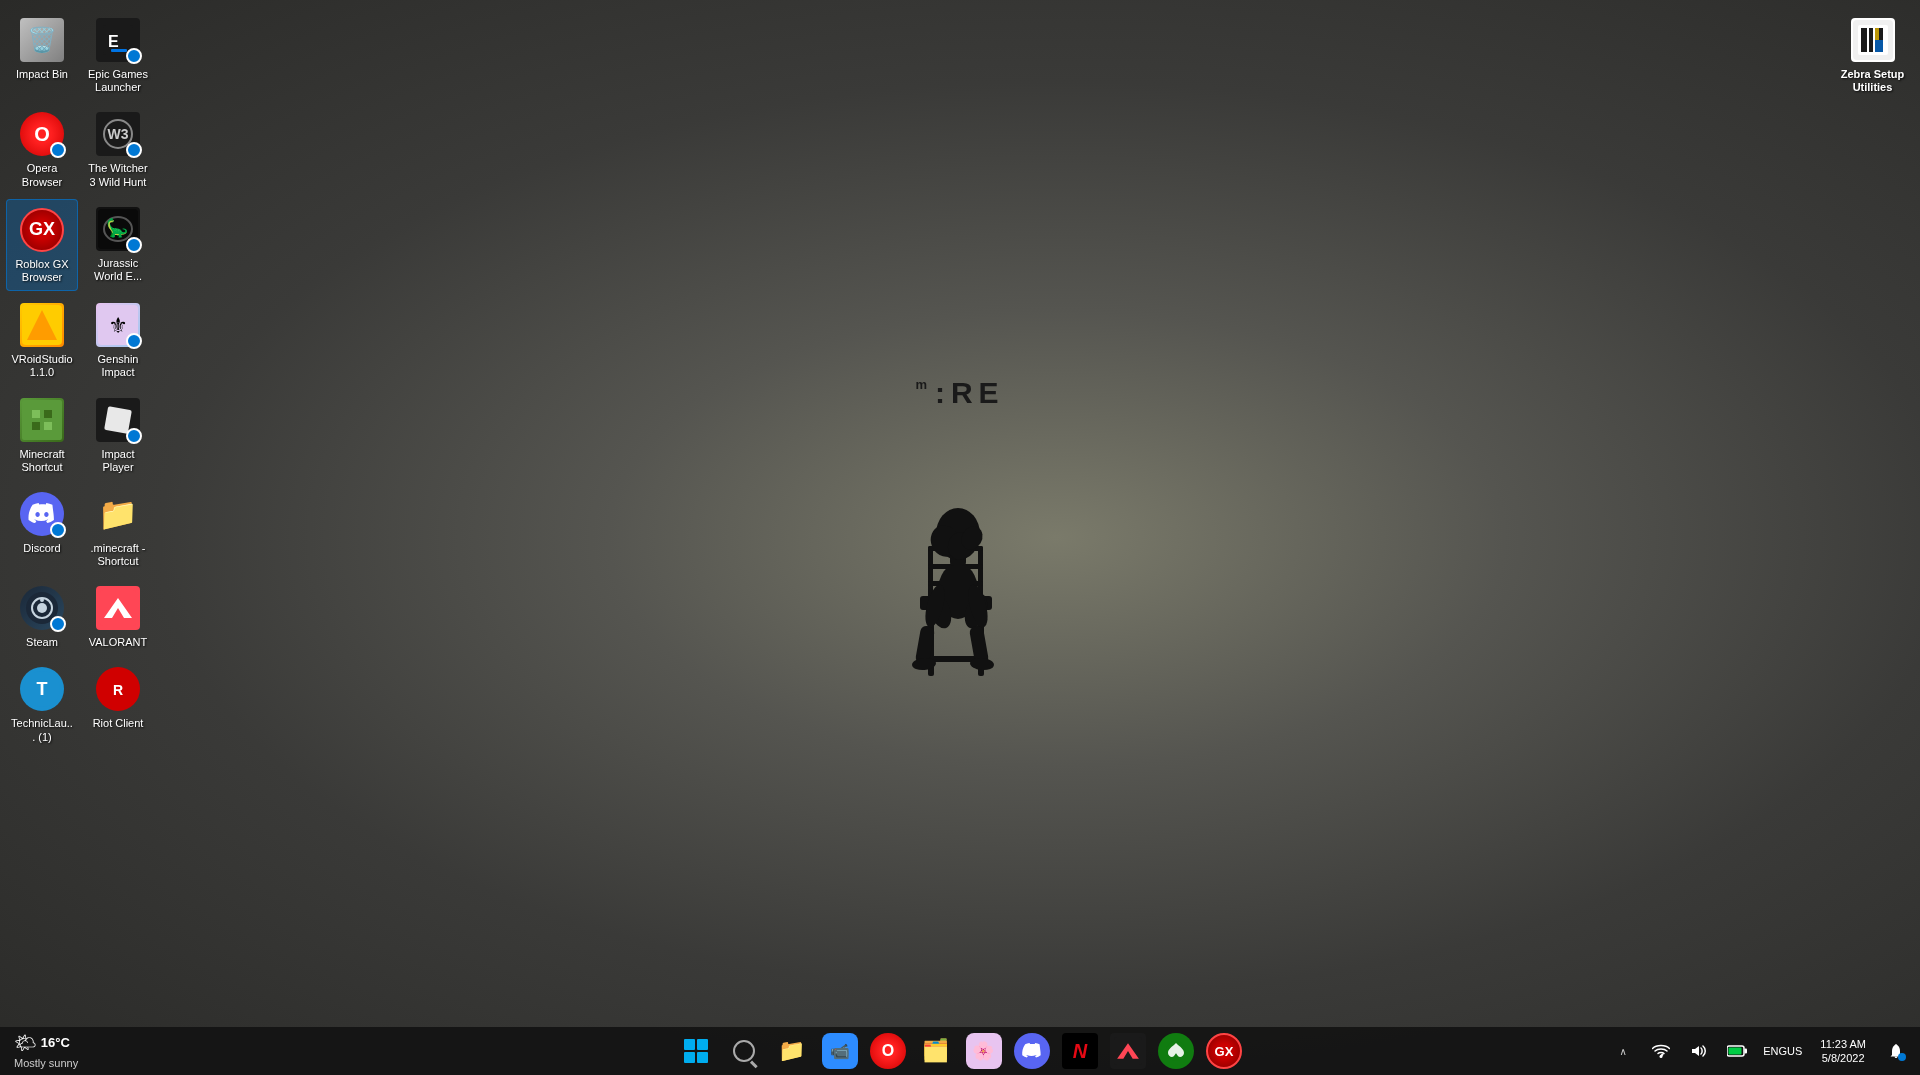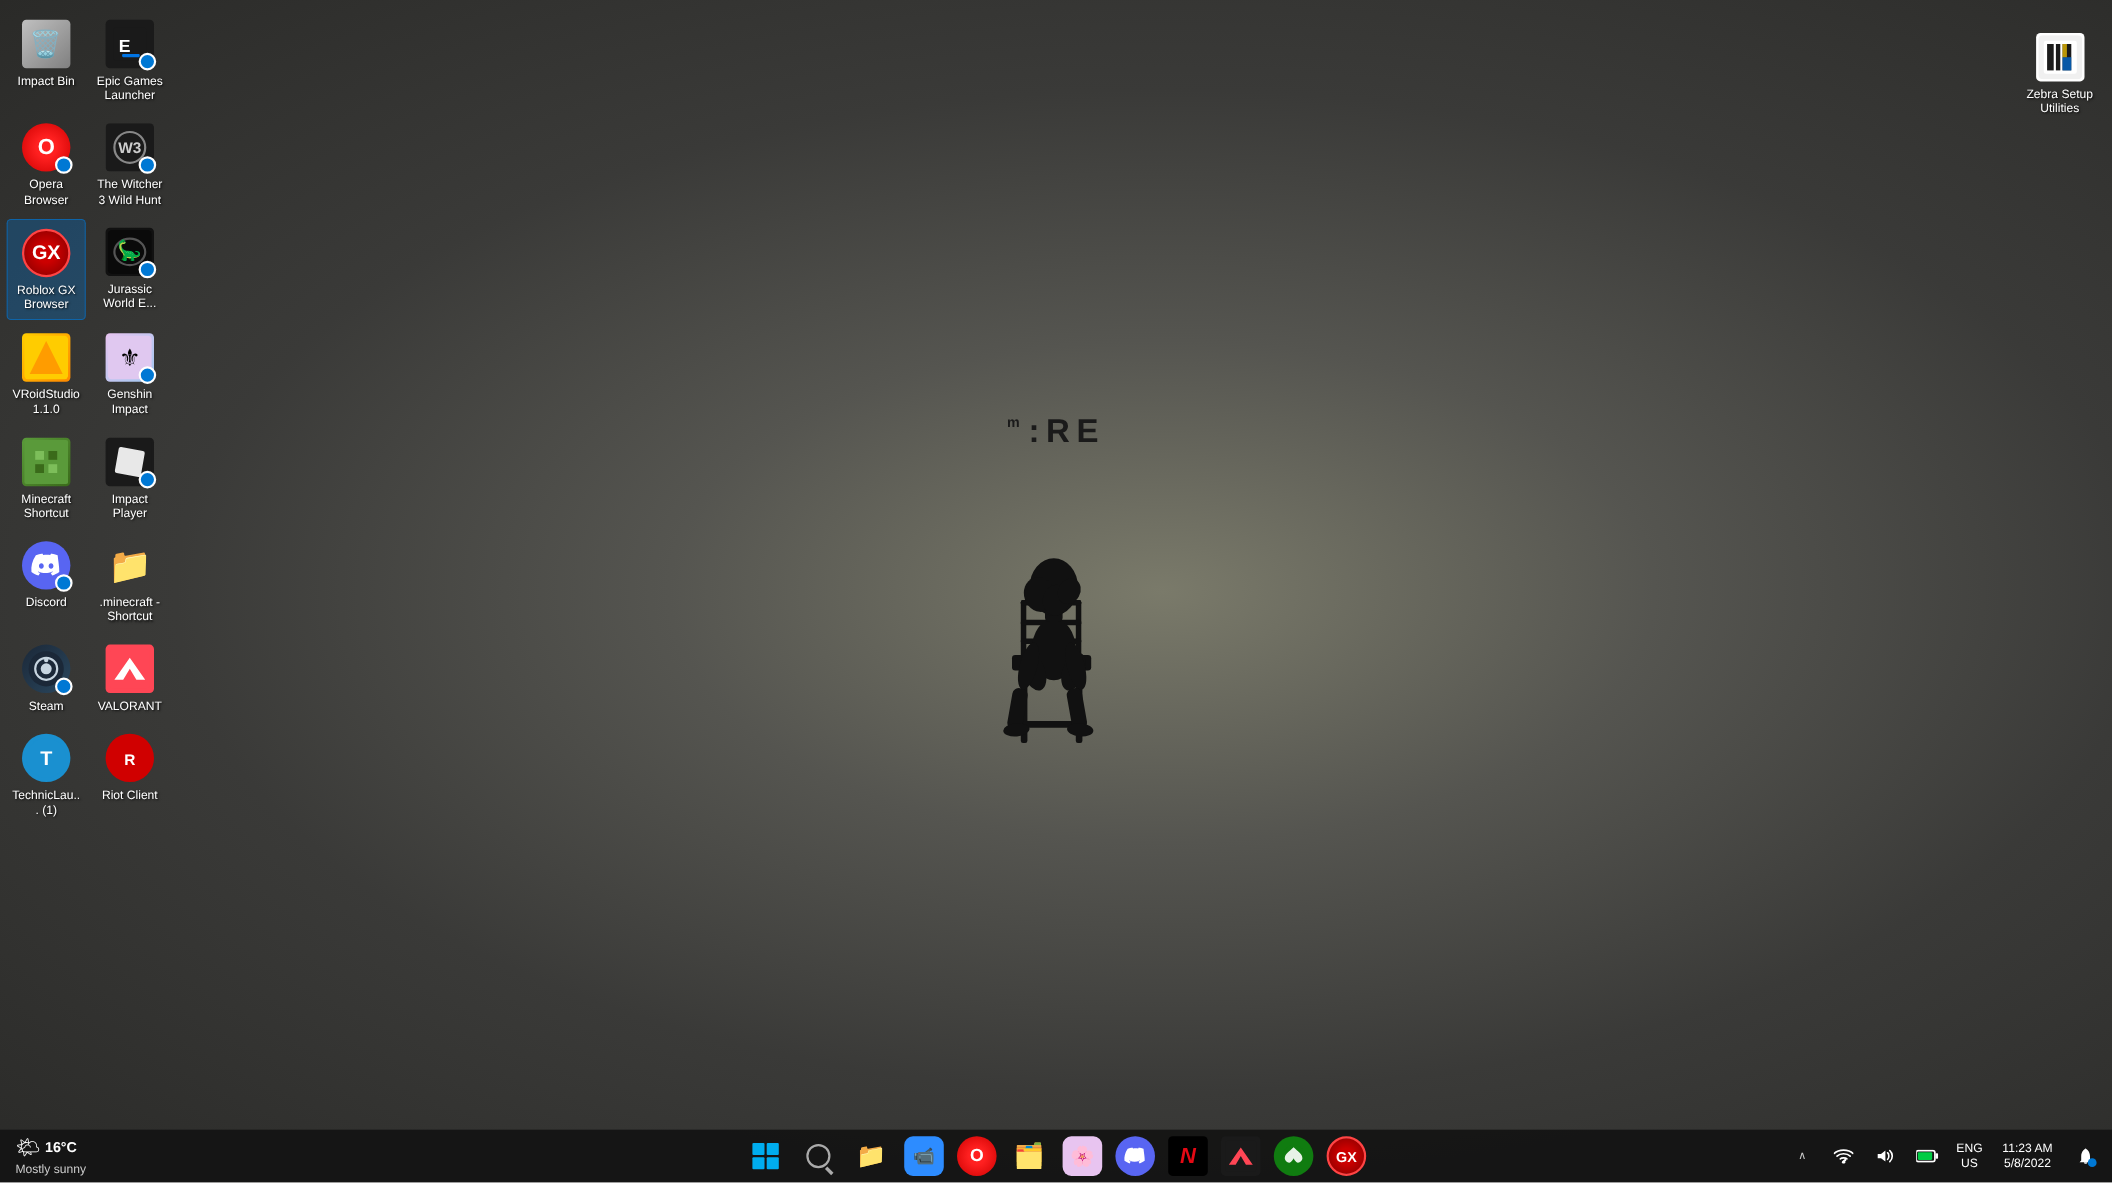--- a/index.html
+++ b/index.html
@@ -333,23 +333,24 @@
 
     .tb-notif {
       position: relative;
       width: 32px; height: 32px;
       display: flex; align-items: center; justify-content: center;
     }
 
     
     .top-right-icons {
       position: absolute;
-      top: 12px;
+      top: 0;
       right: 0;
       padding: 8px;
+      font-weight: bold;
     }
 
     
     .figure-container {
       margin-top: 0;
     }
   </style>
 </head>
 <body>
 
@@ -729,21 +730,21 @@
       </div>
 
       <div class="tb-right-icon" style="color:#ccc;">
         <svg width="20" height="12" viewBox="0 0 20 12">
           <rect x="0" y="1" width="17" height="10" rx="2" stroke="white" stroke-width="1.5" fill="none"></rect>
           <rect x="17.5" y="3.5" width="2.5" height="5" rx="1" fill="white"></rect>
           <rect x="1.5" y="2.5" width="13" height="7" rx="1" fill="#00cc44"></rect>
         </svg>
       </div>
 
-      <div style="display:flex;flex-direction:column;align-items:center;color:white;font-size:11px;padding:0 4px;cursor:pointer;line-height:1.3;">
+      <div style="display:flex;flex-direction:row;align-items:center;color:white;font-size:11px;padding:0 4px;cursor:pointer;line-height:1.3;">
         <span>ENG</span>
         <span>US</span>
       </div>
 
       <div class="tb-clock">
         <span>11:23 AM</span>
         <span>5/8/2022</span>
       </div>
 
       <div class="tb-notif">

